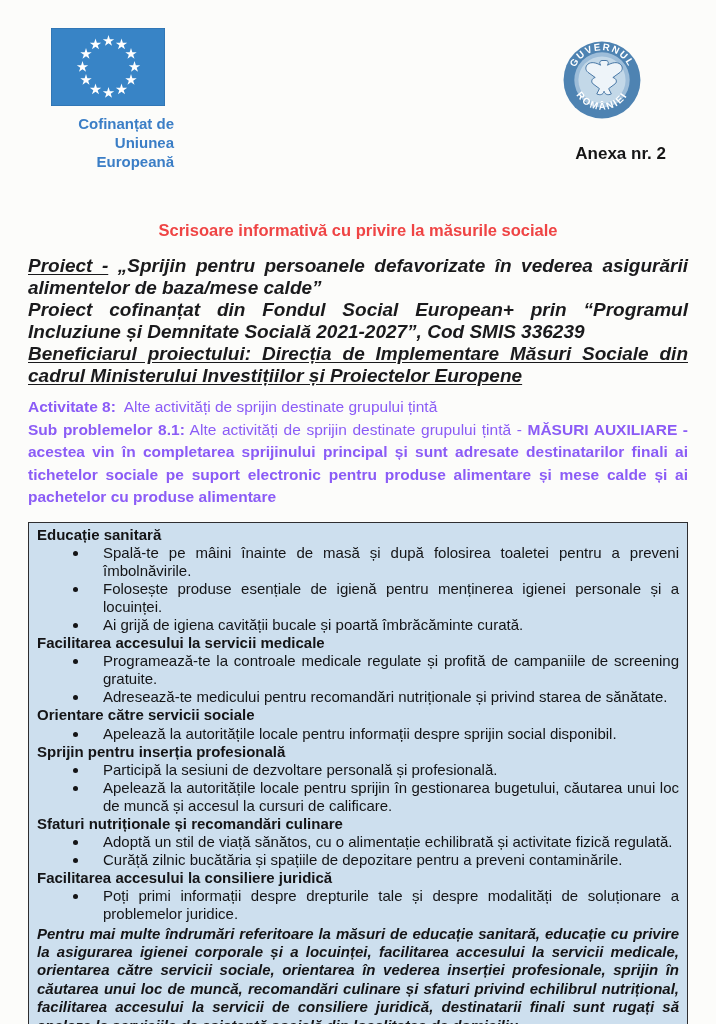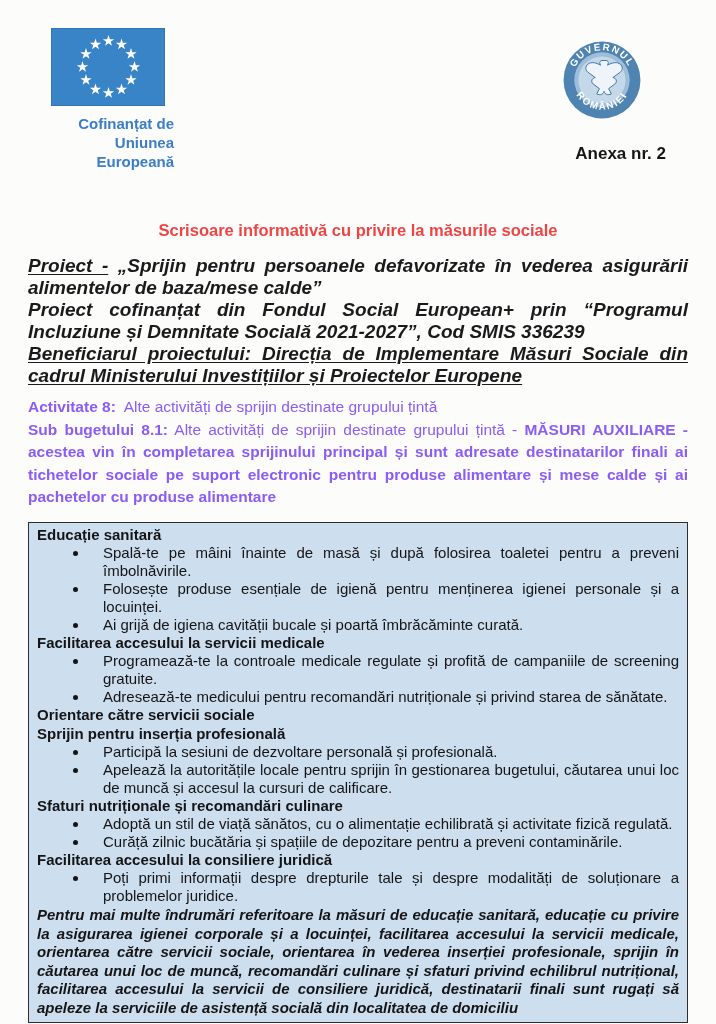--- a/index.html
+++ b/index.html
@@ -120,39 +120,42 @@
     <h1 class="title">Scrisoare informativă cu privire la măsurile sociale</h1>
 
     <div class="intro">
       <p><span class="u">Proiect -</span> <span>„Sprijin pentru persoanele defavorizate în vederea asigurării alimentelor de baza/mese calde”</span></p>
       <p>Proiect cofinanțat din Fondul Social European+ prin “Programul Incluziune și Demnitate Socială 2021-2027”, Cod SMIS 336239</p>
       <p><span class="u">Beneficiarul proiectului: Direcția de Implementare Măsuri Sociale din cadrul Ministerului Investițiilor și Proiectelor Europene</span></p>
     </div>
 
     <div class="activity">
       <p><span class="lbl">Activitate 8:</span>&nbsp; <span>Alte activități de sprijin destinate grupului țintă</span></p>
-      <p><span class="lbl">Sub bugetului 8.1:</span> <span>Alte activități de sprijin destinate grupului țintă - </span><span class="bold-run">MĂSURI AUXILIARE - acestea vin în completarea sprijinului principal și sunt adresate destinatarilor finali ai tichetelor sociale pe suport electronic pentru produse alimentare și mese calde și ai pachetelor cu produse alimentare</span></p>
+      <p><span class="lbl">Sub problemelor 8.1:</span> <span>Alte activități de sprijin destinate grupului țintă - </span><span class="bold-run">MĂSURI AUXILIARE - acestea vin în completarea sprijinului principal și sunt adresate destinatarilor finali ai tichetelor sociale pe suport electronic pentru produse alimentare și mese calde și ai pachetelor cu produse alimentare</span></p>
     </div>
 
     <div class="measures-box">
 
       <h3>Educație sanitară</h3>
       <ul>
         <li>Spală-te pe mâini înainte de masă și după folosirea toaletei pentru a preveni îmbolnăvirile.</li>
         <li>Folosește produse esențiale de igienă pentru menținerea igienei personale și a locuinței.</li>
         <li>Ai grijă de igiena cavității bucale și poartă îmbrăcăminte curată.</li>
       </ul>
 
       <h3>Facilitarea accesului la servicii medicale</h3>
       <ul>
         <li>Programează-te la controale medicale regulate și profită de campaniile de screening gratuite.</li>
         <li>Adresează-te medicului pentru recomandări nutriționale și privind starea de sănătate.</li>
       </ul>
 
       <h3>Orientare către servicii sociale</h3>
+      <ul>
+        <li>Apelează la autoritățile locale pentru informații despre sprijin social disponibil.</li>
+      </ul>
 
       <h3>Sprijin pentru inserția profesională</h3>
       <ul>
         <li>Participă la sesiuni de dezvoltare personală și profesională.</li>
         <li>Apelează la autoritățile locale pentru sprijin în gestionarea bugetului, căutarea unui loc de muncă și accesul la cursuri de calificare.</li>
       </ul>
 
       <h3>Sfaturi nutriționale și recomandări culinare</h3>
       <ul>
         <li>Adoptă un stil de viață sănătos, cu o alimentație echilibrată și activitate fizică regulată.</li>

